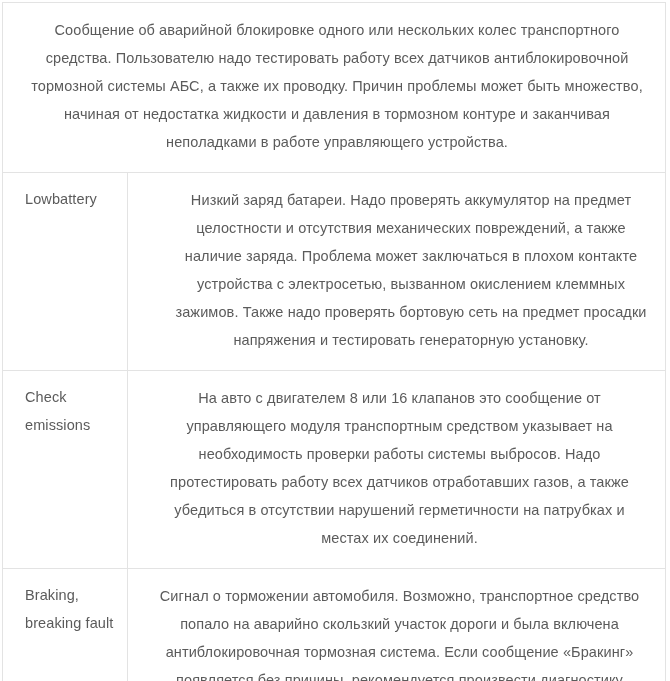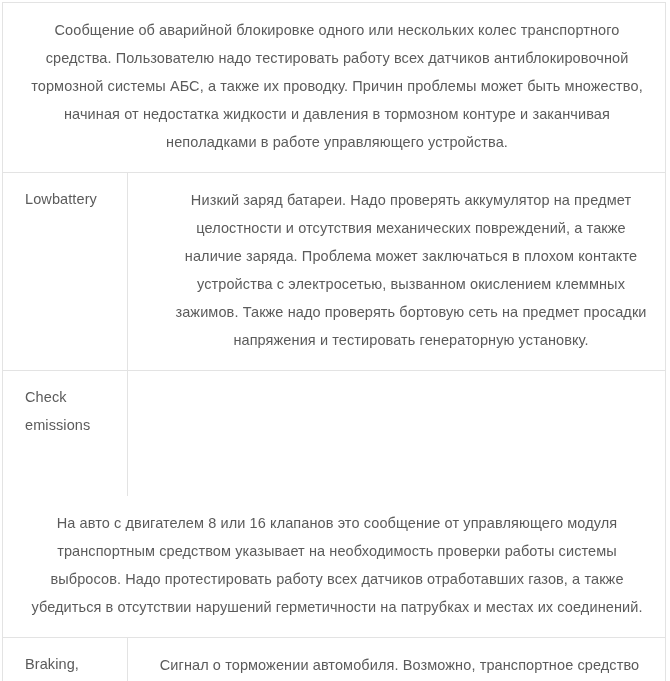--- a/index.html
+++ b/index.html
@@ -44,21 +44,21 @@
     border-right: 1px solid #e3e3e3;
     padding: 12px 8px 14px 22px;
   }
   .cell-desc {
     flex: 1 1 auto;
     padding: 13px 16px 16px 22px;
     text-align: center;
   }
   .row-0 { min-height: 156px; }
   .row-1 { min-height: 141px; gap: 23px; }
-  .row-2 { min-height: 131px; flex-direction: column; }
+  .row-2 { min-height: 131px; }
   .row-3 { min-height: 134px; }
 </style>
 </head>
 <body>
 
 <div class="table">
 
   <div class="row row-0">
     <div class="cell cell-desc">Сообщение об аварийной блокировке одного или нескольких колес транспортного средства. Пользователю надо тестировать работу всех датчиков антиблокировочной тормозной системы АБС, а также их проводку. Причин проблемы может быть множество, начиная от недостатка жидкости и давления в тормозном контуре и заканчивая неполадками в работе управляющего устройства.</div>
   </div>

